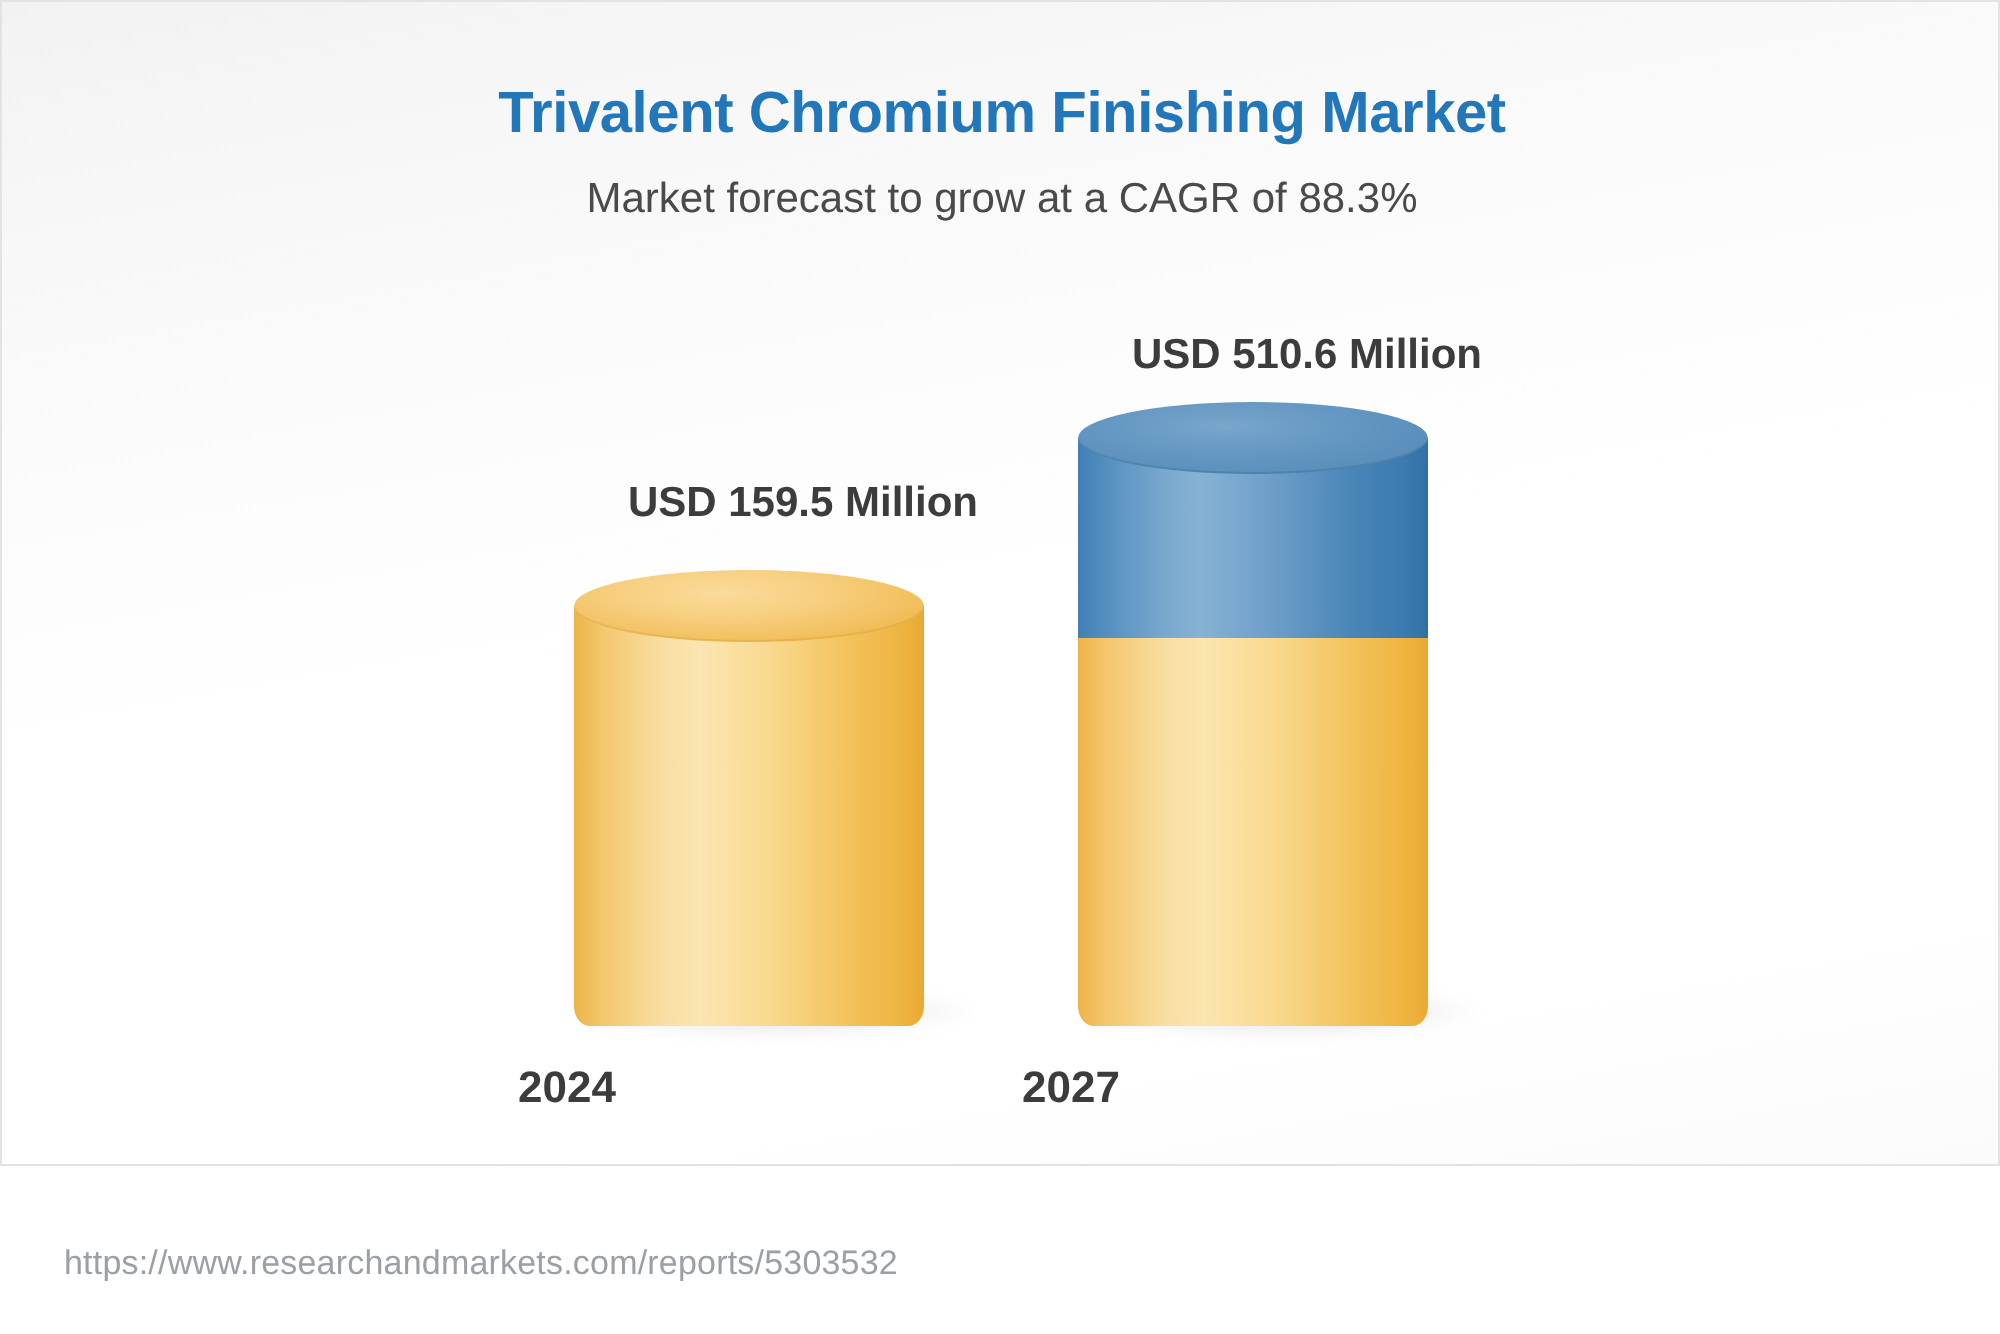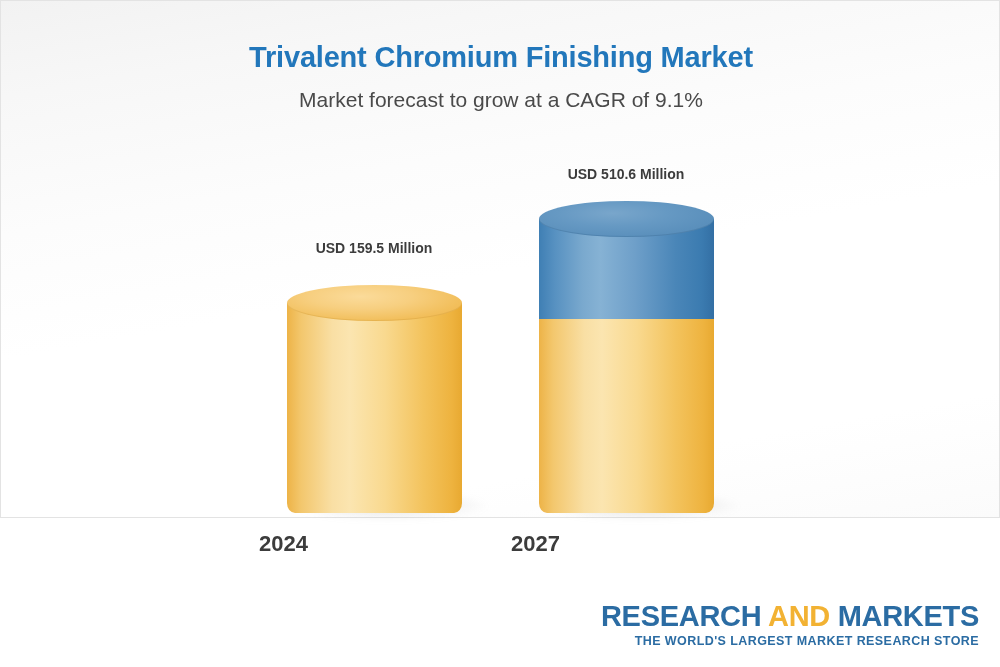--- a/index.html
+++ b/index.html
@@ -11,21 +11,21 @@
     width: 1000px;
     height: 667px;
     font-family: "Liberation Sans", sans-serif;
     background: #ffffff;
     overflow: hidden;
   }
 
   #infographic {
     position: relative;
     width: 1000px;
-    height: 518px;
+    height: 583px;
     box-sizing: border-box;
     border: 1px solid #e3e3e3;
     background: linear-gradient(170deg, #f2f2f2 0%, #f7f7f7 14%, #fcfcfc 34%, #ffffff 52%, #ffffff 82%, #fbfbfb 100%);
   }
 
   
   .header {
     position: absolute;
     top: 36px;
     left: 0;
@@ -60,22 +60,22 @@
   .bar-group {
     position: absolute;
     width: 230px;
   }
   .bar-group.cat-0 { left: 258px; }
   .bar-group.cat-1 { left: 510px; }
 
   .value-label {
     position: absolute;
     width: 230px;
-    text-align: center;
-    font-size: 14px;
+    text-align: right;
+    font-size: 21px;
     font-weight: bold;
     color: #3c3c3c;
     white-space: nowrap;
   }
   .bar-group.cat-0 .value-label { top: 239px; }
   .bar-group.cat-1 .value-label { top: 165px; }
 
   .cat-label {
     position: absolute;
     top: 530px;
@@ -199,21 +199,21 @@
     margin-top: 1px;
   }
 </style>
 </head>
 <body>
 
 <div id="infographic">
 
   <div class="header">
     <div class="chart-title">Trivalent Chromium Finishing Market</div>
-    <div class="chart-subtitle">Market forecast to grow at a CAGR of 9.1%</div>
+    <div class="chart-subtitle">Market forecast to grow at a CAGR of 88.3%</div>
   </div>
 
   <div class="plot">
 
     <div class="bar-group cat-0">
       <div class="value-label">USD 159.5 Million</div>
       <div class="cylinder">
         <div class="cyl-shadow"></div>
         <div class="seg seg-gold" style="top:0; bottom:0;">
           <div class="seg-body"></div>
@@ -235,19 +235,16 @@
         <div class="seg seg-blue" style="top:0; height:118px;">
           <div class="seg-body" style="border-radius:0;"></div>
           <div class="seg-cap"></div>
         </div>
       </div>
       <div class="cat-label">2027</div>
     </div>
 
   </div>
 
-
-  <div class="brand">
-    <div class="brand-name"><span class="brand-word-blue">RESEARCH</span> <span class="brand-word-gold">AND</span> <span class="brand-word-blue">MARKETS</span></div>
-    <div class="brand-tagline">THE WORLD'S LARGEST MARKET RESEARCH STORE</div>
-  </div>
+  <div class="source-url">https://www.researchandmarkets.com/reports/5303532</div>
+
 
 </div>
 
 </body></html>

